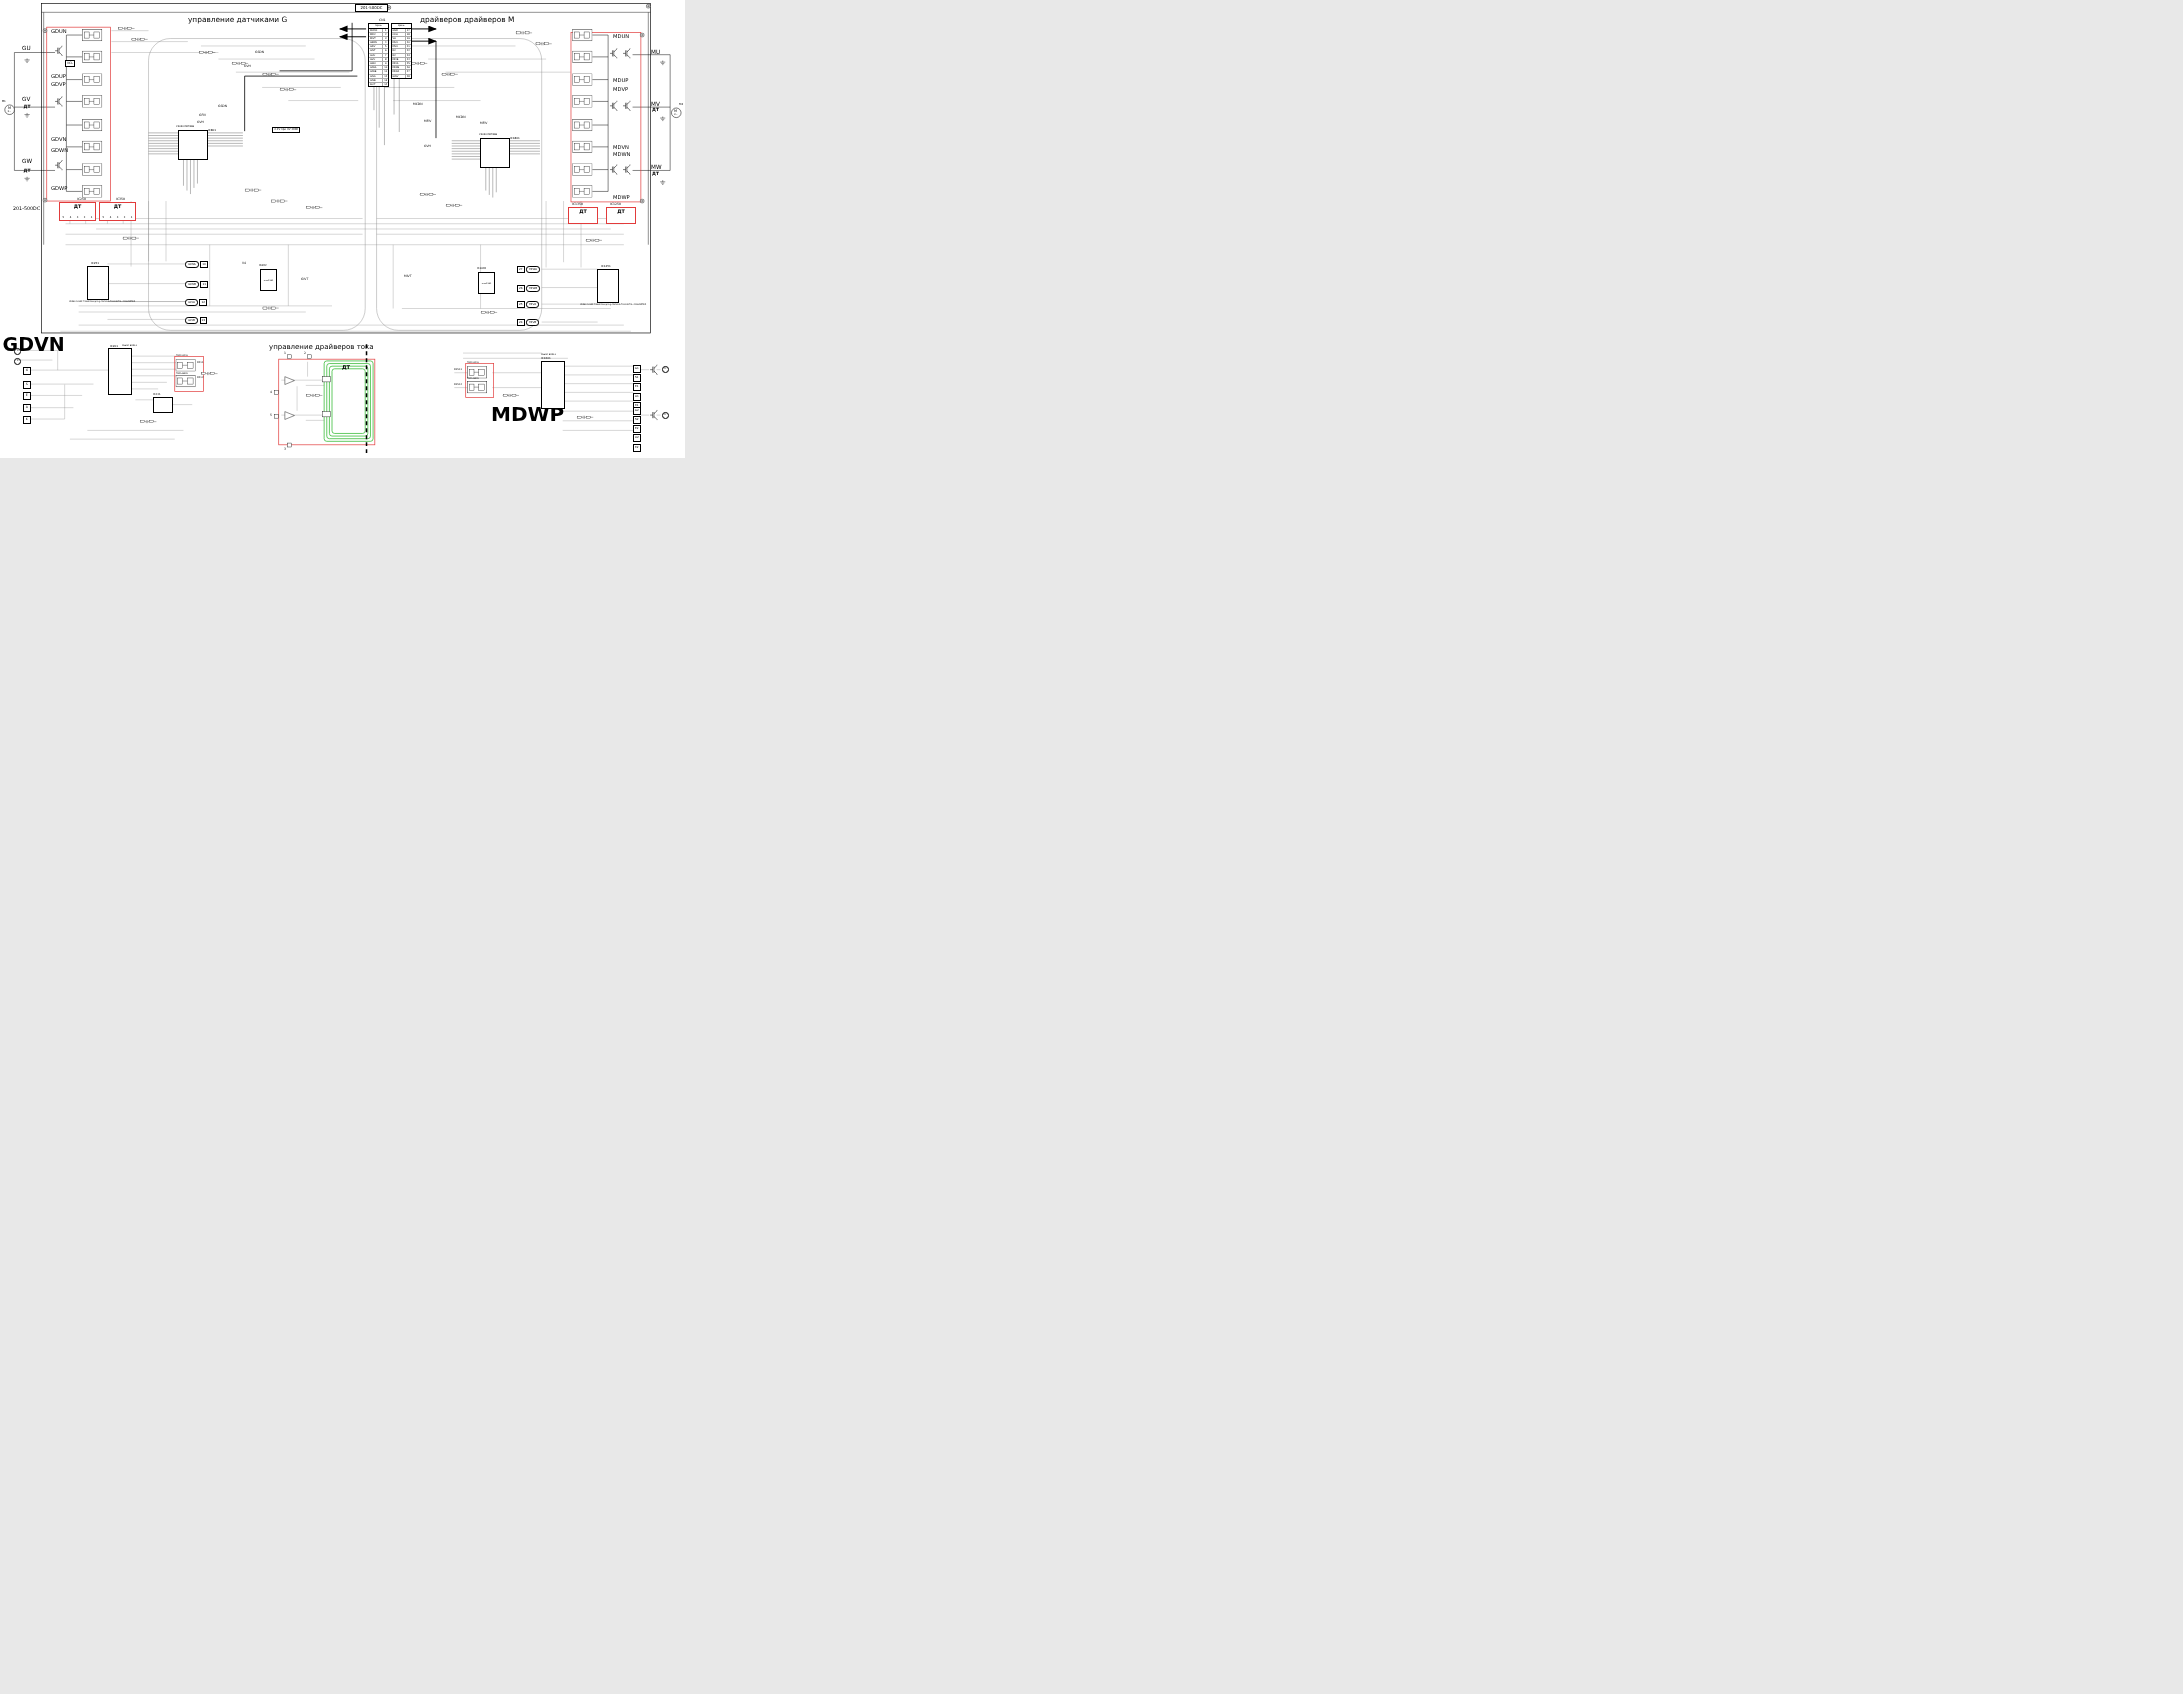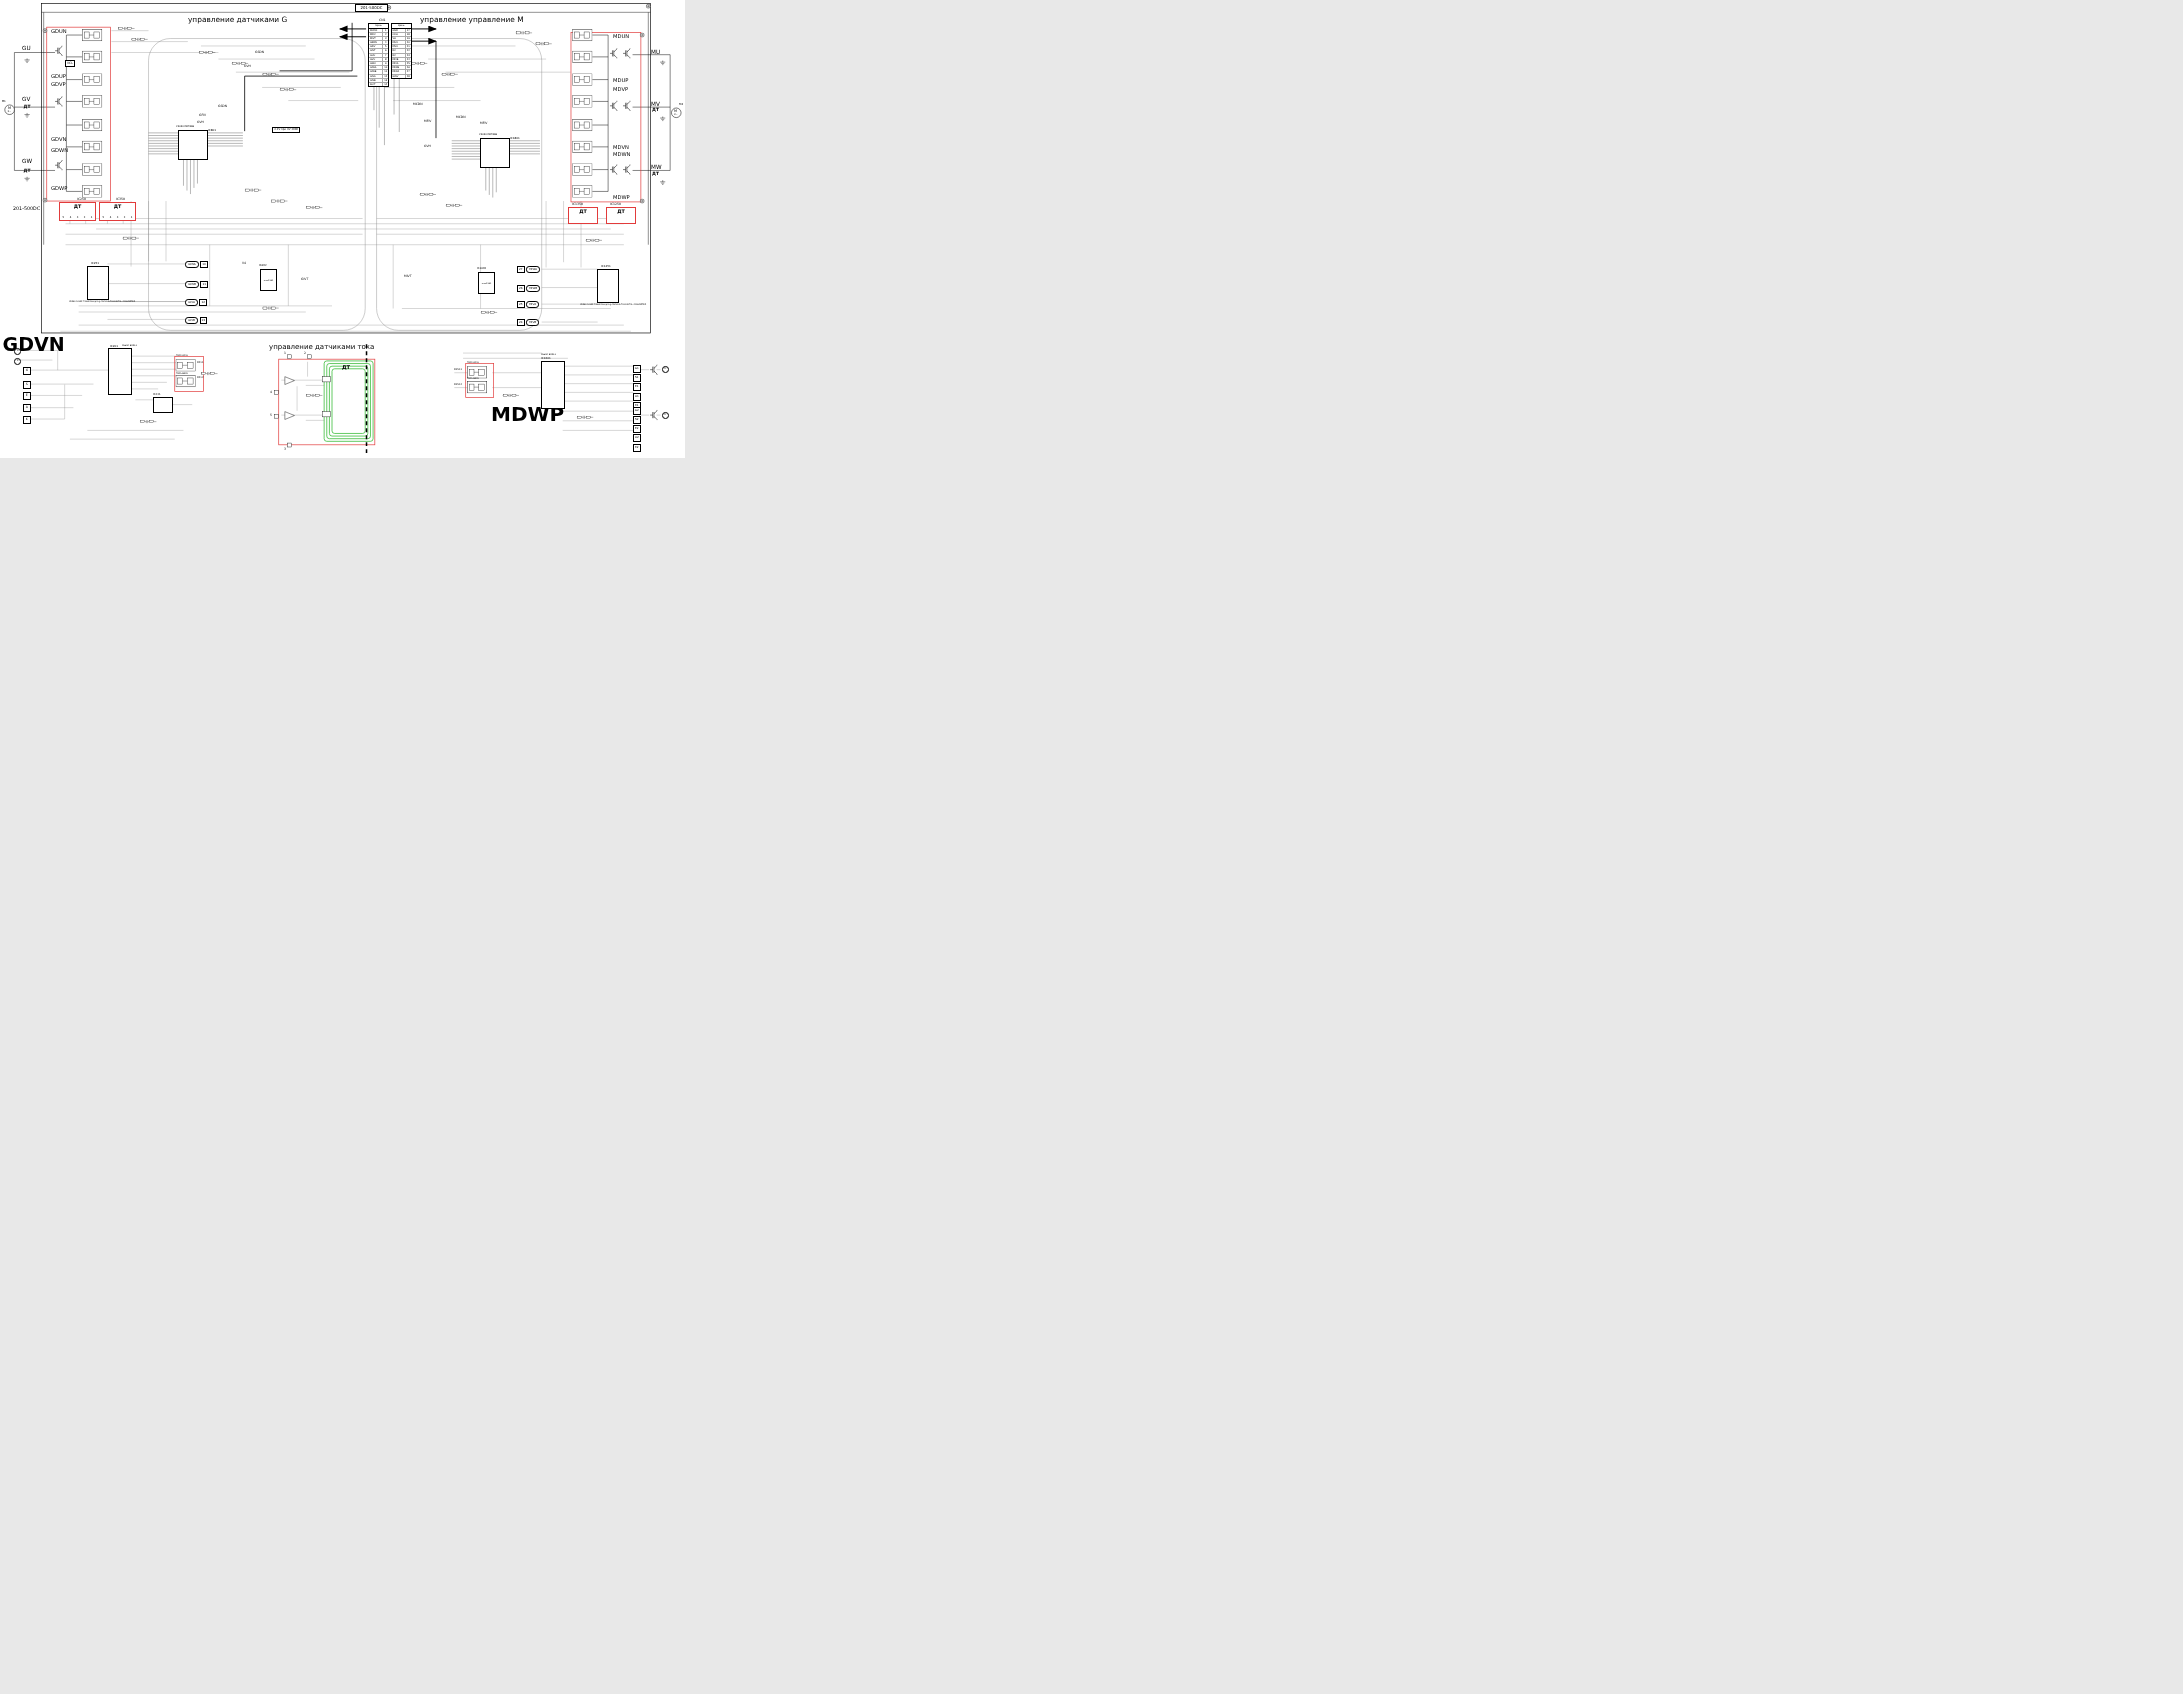--- a/index.html
+++ b/index.html
@@ -229,21 +229,21 @@
         <use href="#rc" x="460" y="850" width="40" height="10"></use>
     <use href="#rc" x="320" y="960" width="40" height="10"></use>
         <use href="#rc" x="1150" y="900" width="40" height="10"></use>
     <use href="#rc" x="1320" y="950" width="40" height="10"></use>
         <use href="#rc" x="700" y="900" width="40" height="10"></use>
   </g>
 </svg>
 
 <div class="box" style="left:355px;top:3.9px;width:31px;height:6.5px;line-height:6.5px;font-size:3.9px">201-500DC</div>
 <div class="lbl" style="left:188px;top:15.7px;font-size:7.4px">управление датчиками G</div>
-<div class="lbl" style="left:420px;top:15.7px;font-size:7.4px">управление управление М</div>
+<div class="lbl" style="left:420px;top:15.7px;font-size:7.4px">драйверов драйверов М</div>
 <div class="lbl" style="left:13px;top:207px;font-size:4.8px">201-500DC</div>
 
 <div class="lbl" style="left:1.7px;top:100px;font-size:2.8px">M1</div>
 <div class="lbl" style="left:7.9px;top:107px;font-size:3.5px">M</div>
 <div class="lbl" style="left:7.4px;top:111px;font-size:2.4px">3~</div>
 <div class="lbl" style="left:679px;top:103px;font-size:2.8px">M2</div>
 <div class="lbl" style="left:674px;top:110px;font-size:3.5px">M</div>
 <div class="lbl" style="left:674px;top:114px;font-size:2.4px">3~</div>
 
 <div class="lbl" style="left:22px;top:46px;font-size:5.7px">GU</div>
@@ -497,21 +497,21 @@
 <div class="lbl" style="left:110px;top:345px;font-size:2.8px">IC201</div>
 <div class="lbl" style="left:122px;top:345px;font-size:2.2px">06E9A B9K12</div>
 <div class="icbox" style="left:108px;top:348px;width:22px;height:45px"></div>
 <div class="lbl" style="left:176px;top:354px;font-size:2px">TMP121P32</div>
 <div class="lbl" style="left:197px;top:362px;font-size:2.4px">D211</div>
 <div class="lbl" style="left:176px;top:372px;font-size:2px">TMP144B78</div>
 <div class="lbl" style="left:197px;top:377px;font-size:2.4px">D212</div>
 <div class="lbl" style="left:153px;top:394px;font-size:2.6px">IC231</div>
 <div class="icbox" style="left:153px;top:397px;width:18.3px;height:14px"></div>
 
-<div class="lbl" style="left:269px;top:344px;font-size:7px">управление датчиками тока</div>
+<div class="lbl" style="left:269px;top:344px;font-size:7px">управление драйверов тока</div>
 <div class="lbl b" style="left:342px;top:365px;font-size:5.2px">ДТ</div>
 <div class="lbl" style="left:284px;top:352px;font-size:3.1px">1</div>
 <div class="lbl" style="left:304px;top:352px;font-size:3.1px">2</div>
 <div class="lbl" style="left:270px;top:391px;font-size:3.1px">4</div>
 <div class="lbl" style="left:270px;top:414px;font-size:3.1px">5</div>
 <div class="lbl" style="left:284px;top:448px;font-size:3.1px">3</div>
 
 <div class="lbl b" style="left:491px;top:404px;font-size:20px">MDWP</div>
 <div class="lbl" style="left:541px;top:354px;font-size:2.2px">06E9A B9K12</div>
 <div class="lbl" style="left:541px;top:357px;font-size:2.8px">IC1601</div>

